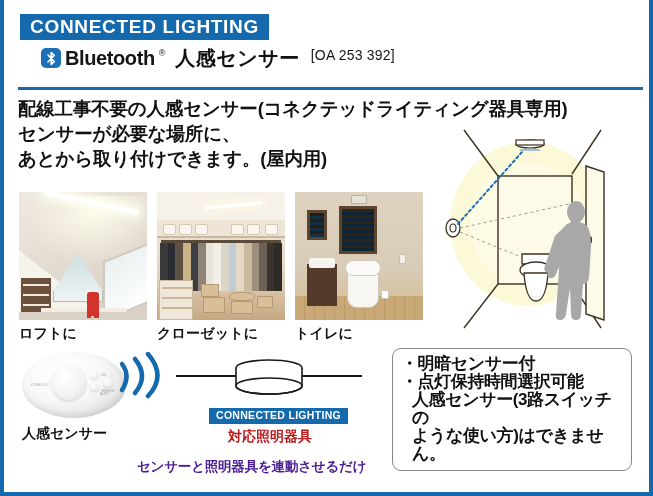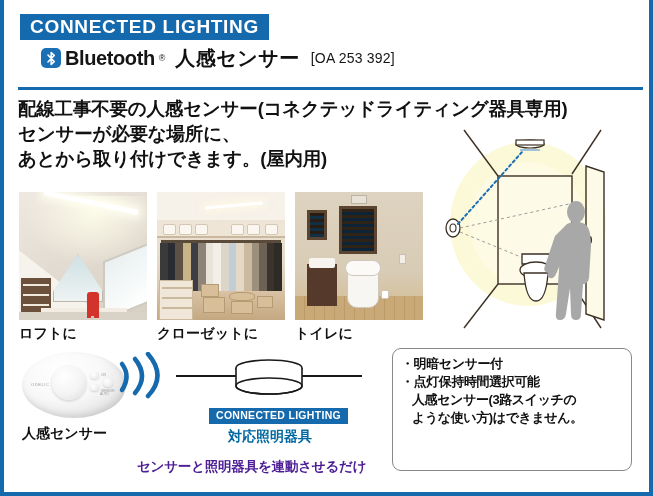--- a/index.html
+++ b/index.html
@@ -24,21 +24,21 @@
     background: #1569ad;
     color: #ffffff;
     font-size: 19px;
     font-weight: bold;
     letter-spacing: 0.7px;
     padding: 3px 10px 4px 10px;
     line-height: 1;
   }
   #bt-row {
     position: absolute; left: 14px; top: 48px;
-    display: flex; align-items: center; gap: 4px; padding-left: 23px;
+    display: flex; align-items: flex-start; gap: 4px; padding-left: 23px;
   }
   .bt-badge {
     width: 20px; height: 20px; border-radius: 5px;
     background: #1a6fb5;
     display: inline-flex; align-items: center; justify-content: center;
     flex: 0 0 auto;
   }
   .bt-word {
     font-size: 20px; font-weight: bold; color: #151515;
     letter-spacing: -0.4px; line-height: 1;
@@ -169,36 +169,36 @@
 
   
   #fixture { position:absolute; left:170px; top:358px; width:190px; height:48px; }
   #cl-badge {
     position:absolute; left:205px; top:408px;
     background:#1569ad; color:#fff; font-size:10.5px; font-weight:bold;
     letter-spacing:.3px; padding:2px 7px 3px 7px; line-height:1;
   }
   #fixture-cap {
     position:absolute; left:224px; top:428px;
-    font-size:14px; font-weight:bold; color:#0369a1;
+    font-size:14px; font-weight:bold; color:#b91c1c;
   }
   #link-cap {
     position:absolute; left:133px; top:458px;
     font-size:13.5px; font-weight:bold; color:#4c1d95; letter-spacing:-0.2px;
   }
 
   
   #info-box {
     position:absolute; left:388px; top:348px; width:240px; height:123px;
     border:1.5px solid #888888; border-radius:9px; background:#ffffff;
     padding:6px 6px 4px 8px;
   }
   #info-box ul { list-style:none; }
   #info-box li {
-    font-size:13px; font-weight:bold; color:#111; line-height:18px;
+    font-size:17px; font-weight:bold; color:#111; line-height:18px;
     letter-spacing:-0.4px; text-indent:-11px; padding-left:11px;
   }
   #info-box li::before { content:"・"; }
   #info-box li.cont { text-indent:0; padding-left:11px; }
   #info-box li.cont::before { content:""; }
 </style>
 </head>
 <body>
 
 <div id="page">

